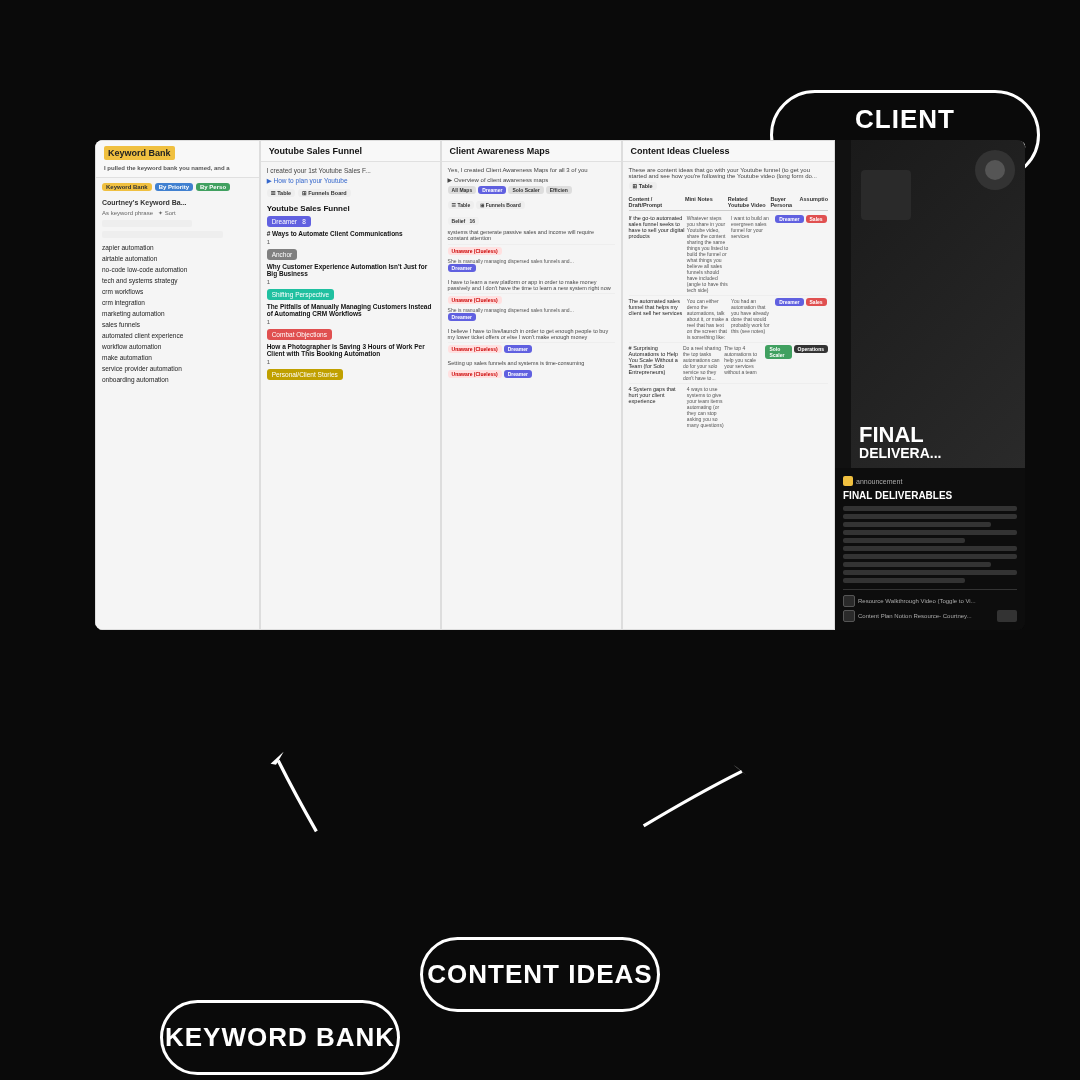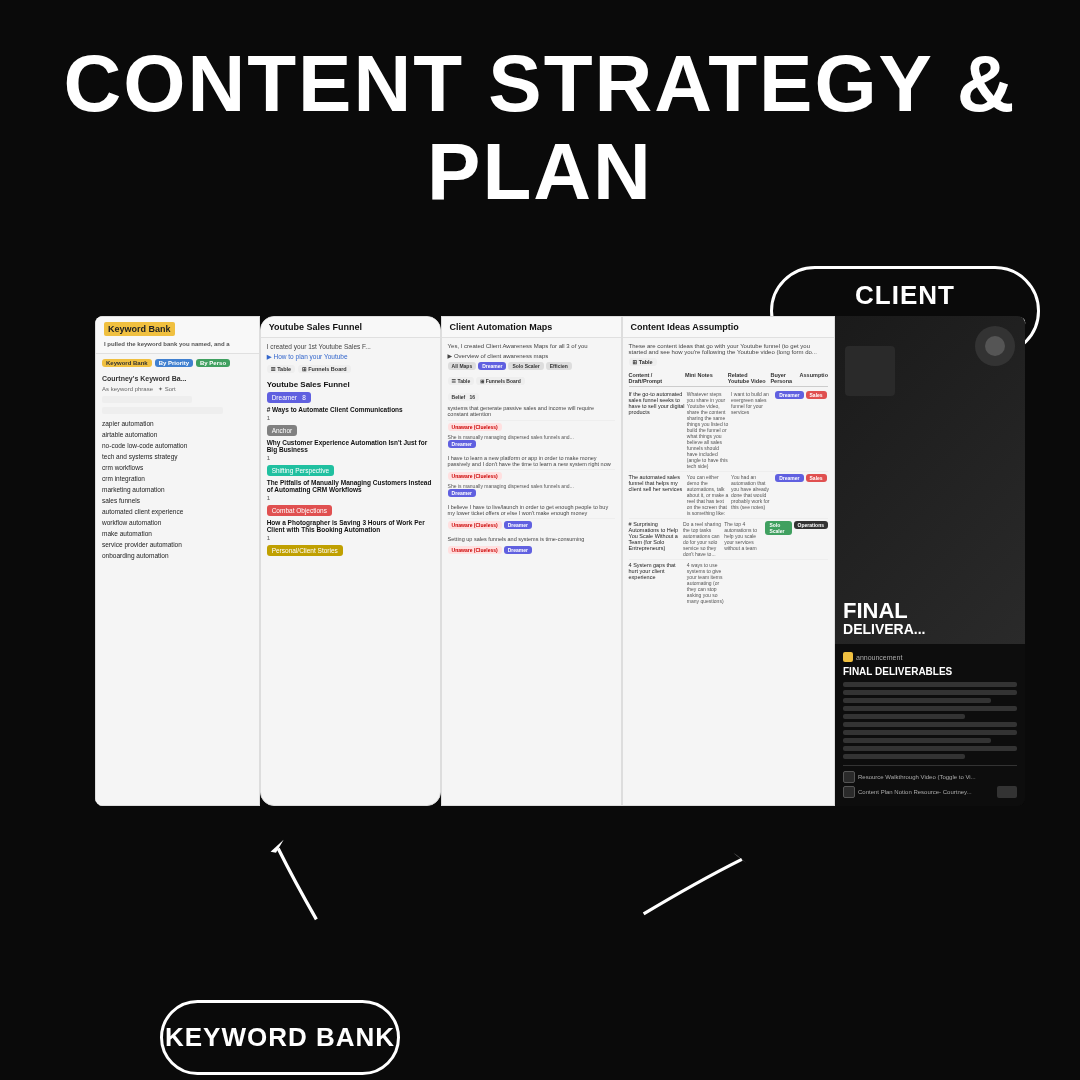--- a/index.html
+++ b/index.html
@@ -264,21 +264,20 @@
       pointer-events: none;
     }
 
   </style>
 </head>
 <body>
 
 <div class="main-container">
 
   <div class="header-section">
-    <h1 class="main-title">CONTENT STRATEGY &amp; PLAN</h1>
   </div>
 
   <div class="middle-section">
 
 
     <div class="pill-label pill-client">
       <span>CLIENT AWARENESS MAP</span>
     </div>
 
     <svg class="arrows-overlay" viewBox="0 0 990 680" xmlns="http://www.w3.org/2000/svg">
@@ -322,21 +321,21 @@
           <div style="font-size:6.5px;color:#222;padding:2px 0;">marketing automation</div>
           <div style="font-size:6.5px;color:#222;padding:2px 0;">sales funnels</div>
           <div style="font-size:6.5px;color:#222;padding:2px 0;">automated client experience</div>
           <div style="font-size:6.5px;color:#222;padding:2px 0;">workflow automation</div>
           <div style="font-size:6.5px;color:#222;padding:2px 0;">make automation</div>
           <div style="font-size:6.5px;color:#222;padding:2px 0;">service provider automation</div>
           <div style="font-size:6.5px;color:#222;padding:2px 0;">onboarding automation</div>
         </div>
       </div>
 
-      <div class="screenshot-mock panel-youtube" style="flex:1.1;border-radius:14px;">
+      <div class="screenshot-mock panel-youtube" style="flex:1.1;">
         <div class="mock-header">Youtube Sales Funnel</div>
         <div class="mock-body">
           <div style="font-size:6.5px;color:#444;margin-bottom:3px;">I created your 1st Youtube Sales F...</div>
           <div style="font-size:6.5px;color:#3366cc;margin-bottom:4px;">▶ How to plan your Youtube</div>
           <div style="display:flex;gap:3px;margin-bottom:4px;">
             <span class="mock-tag" style="background:#eee;color:#333;font-size:5.5px;">☰ Table</span>
             <span class="mock-tag" style="background:#eee;color:#333;font-size:5.5px;">⊞ Funnels Board</span>
           </div>
           <div style="font-size:8px;font-weight:bold;color:#111;margin-bottom:3px;">Youtube Sales Funnel</div>
 
@@ -354,21 +353,21 @@
 
           <div style="background:#e05050;color:white;font-size:6.5px;padding:2px 5px;border-radius:3px;display:inline-block;margin-bottom:3px;">Combat Objections</div>
           <div style="font-size:6.5px;font-weight:bold;color:#111;margin-bottom:2px;">How a Photographer is Saving 3 Hours of Work Per Client with This Booking Automation</div>
           <div style="font-size:6px;color:#555;margin-bottom:4px;">1</div>
 
           <div style="background:#c0a000;color:white;font-size:6.5px;padding:2px 5px;border-radius:3px;display:inline-block;margin-bottom:2px;">Personal/Client Stories</div>
         </div>
       </div>
 
       <div class="screenshot-mock panel-awareness" style="flex:1.1;">
-        <div class="mock-header">Client Automation Maps</div>
+        <div class="mock-header">Client Awareness Maps</div>
         <div class="mock-body">
           <div style="font-size:6px;color:#444;margin-bottom:3px;">Yes, I created Client Awareness Maps for all 3 of you</div>
           <div style="font-size:6px;color:#444;margin-bottom:3px;">▶ Overview of client awareness maps</div>
           <div style="display:flex;gap:2px;margin-bottom:4px;flex-wrap:wrap;">
             <span class="mock-tag" style="background:#ddd;color:#333;font-size:5px;">All Maps</span>
             <span class="mock-tag" style="background:#6060e0;color:white;font-size:5px;">Dreamer</span>
             <span class="mock-tag" style="background:#ddd;color:#333;font-size:5px;">Solo Scaler</span>
             <span class="mock-tag" style="background:#ddd;color:#333;font-size:5px;">Efficien</span>
           </div>
           <div style="display:flex;gap:2px;margin-bottom:2px;">
@@ -404,21 +403,21 @@
             <div style="font-size:5.5px;color:#444;">Setting up sales funnels and systems is time-consuming</div>
           </div>
           <div style="padding:2px 0;">
             <span class="mock-tag" style="background:#ffe0e0;color:#c00;font-size:5px;">Unaware (Clueless)</span>
             <span class="mock-tag" style="background:#6060e0;color:white;font-size:5px;">Dreamer</span>
           </div>
         </div>
       </div>
 
       <div class="screenshot-mock panel-content" style="flex:1.3;">
-        <div class="mock-header">Content Ideas Assumptio</div>
+        <div class="mock-header">Content Ideas Clueless</div>
         <div class="mock-body">
           <div style="font-size:6px;color:#444;margin-bottom:3px;">These are content ideas that go with your Youtube funnel (to get you started and see how you're following the Youtube video (long form do...</div>
           <div style="display:flex;gap:2px;margin-bottom:3px;">
             <span class="mock-tag" style="background:#eee;color:#333;font-size:5.5px;">⊞ Table</span>
           </div>
 
           <div style="display:flex;gap:2px;border-bottom:1px solid #ccc;padding-bottom:2px;margin-bottom:2px;">
             <div style="font-size:5.5px;font-weight:bold;color:#333;flex:2;">Content / Draft/Prompt</div>
             <div style="font-size:5.5px;font-weight:bold;color:#333;flex:1.5;">Mini Notes</div>
             <div style="font-size:5.5px;font-weight:bold;color:#333;flex:1.5;">Related Youtube Video</div>
@@ -454,21 +453,21 @@
             <div style="flex:2;font-size:5.5px;color:#222;">4 System gaps that hurt your client experience</div>
             <div style="flex:1.5;font-size:5px;color:#555;">4 ways to use systems to give your team items automating (or they can stop asking you so many questions)</div>
             <div style="flex:1.5;"></div>
             <div style="flex:1;"></div>
             <div style="flex:0.8;"></div>
           </div>
         </div>
       </div>
 
       <div class="panel-final">
-        <div class="panel-final-top" style="min-height:200px;background:linear-gradient(135deg,#1a1a1a,#2a2a2a);display:flex;flex-direction:column;justify-content:flex-end;padding:16px;">
+        <div class="panel-final-top" style="min-height:200px;background:linear-gradient(135deg,#1a1a1a,#2a2a2a);display:flex;flex-direction:column;justify-content:flex-end;padding:16px;margin-left:16px;">
 
           <div style="position:absolute;top:10px;right:10px;width:40px;height:40px;background:#333;border-radius:50%;display:flex;align-items:center;justify-content:center;">
             <div style="width:20px;height:20px;background:#555;border-radius:50%;"></div>
           </div>
           <div style="position:absolute;top:30px;left:10px;width:50px;height:50px;background:#2a2a2a;border-radius:4px;"></div>
           <div class="final-label">
             <div style="font-size:22px;font-weight:900;color:white;line-height:1;">FINAL</div>
             <div style="font-size:14px;font-weight:900;color:white;line-height:1;">DELIVERA...</div>
           </div>
         </div>
@@ -496,20 +495,23 @@
             <div style="display:flex;align-items:center;gap:3px;margin-top:3px;">
               <div style="width:12px;height:12px;background:#2a2a2a;border:1px solid #555;border-radius:2px;"></div>
               <span style="font-size:6px;color:#aaa;">Content Plan Notion Resource- Courtney...</span>
               <div style="margin-left:auto;width:20px;height:12px;background:#333;border-radius:2px;"></div>
             </div>
           </div>
         </div>
       </div>
     </div>
 
+    <div class="pill-label pill-content-ideas">
+      <span>CONTENT IDEAS</span>
+    </div>
 
     <div class="pill-label pill-keyword">
       <span>KEYWORD BANK</span>
     </div>
 
   </div>
 
 </div>
 
 </body></html>

